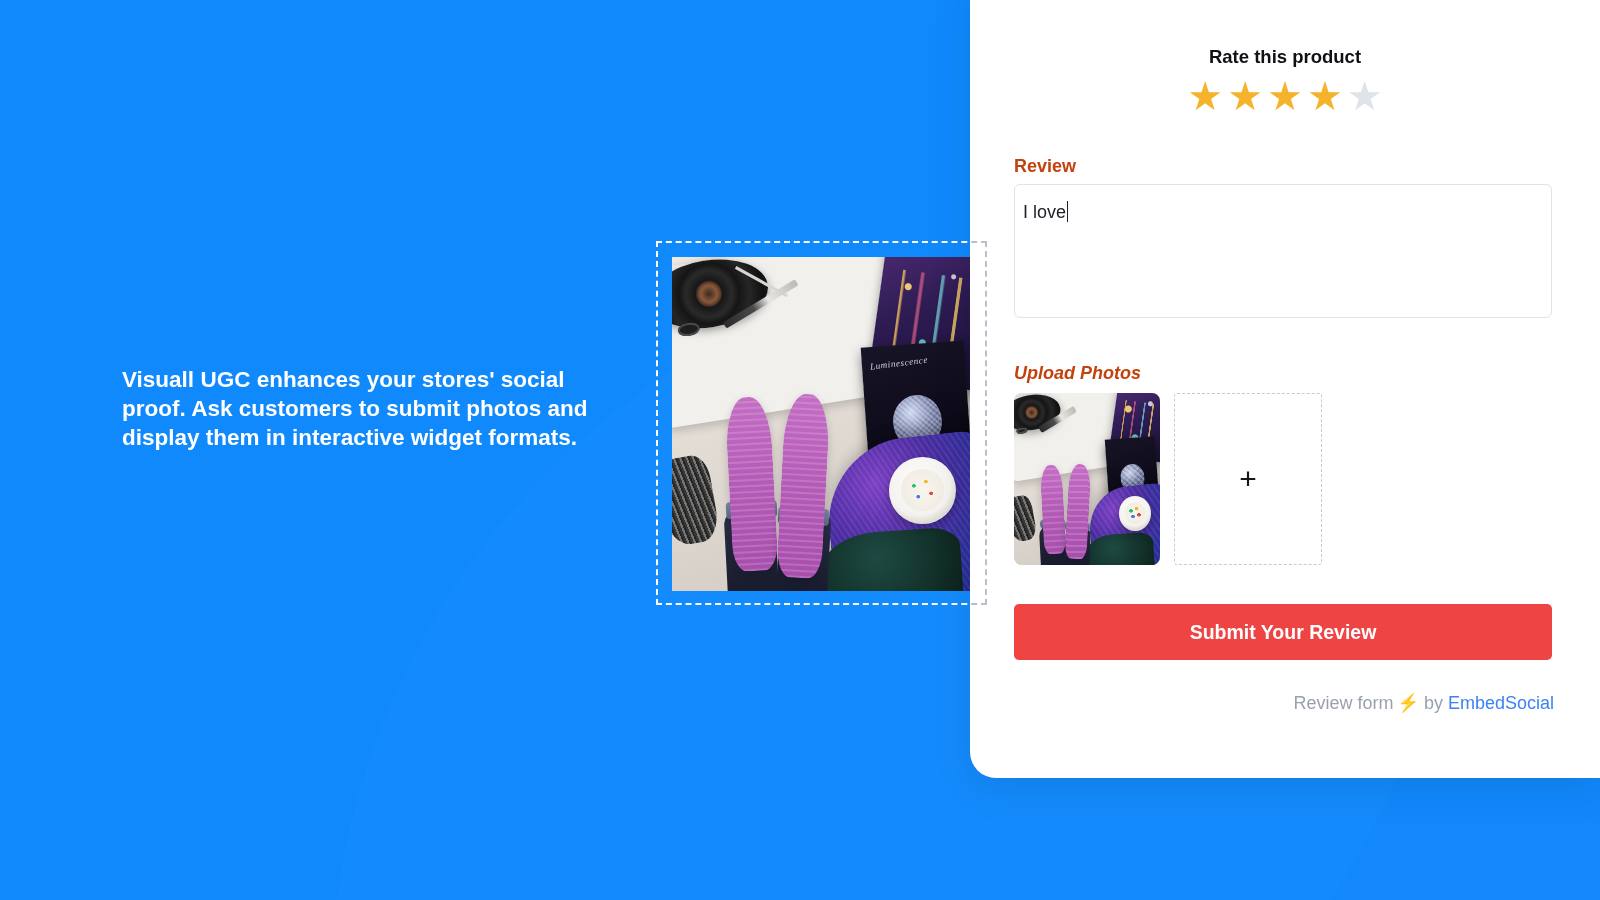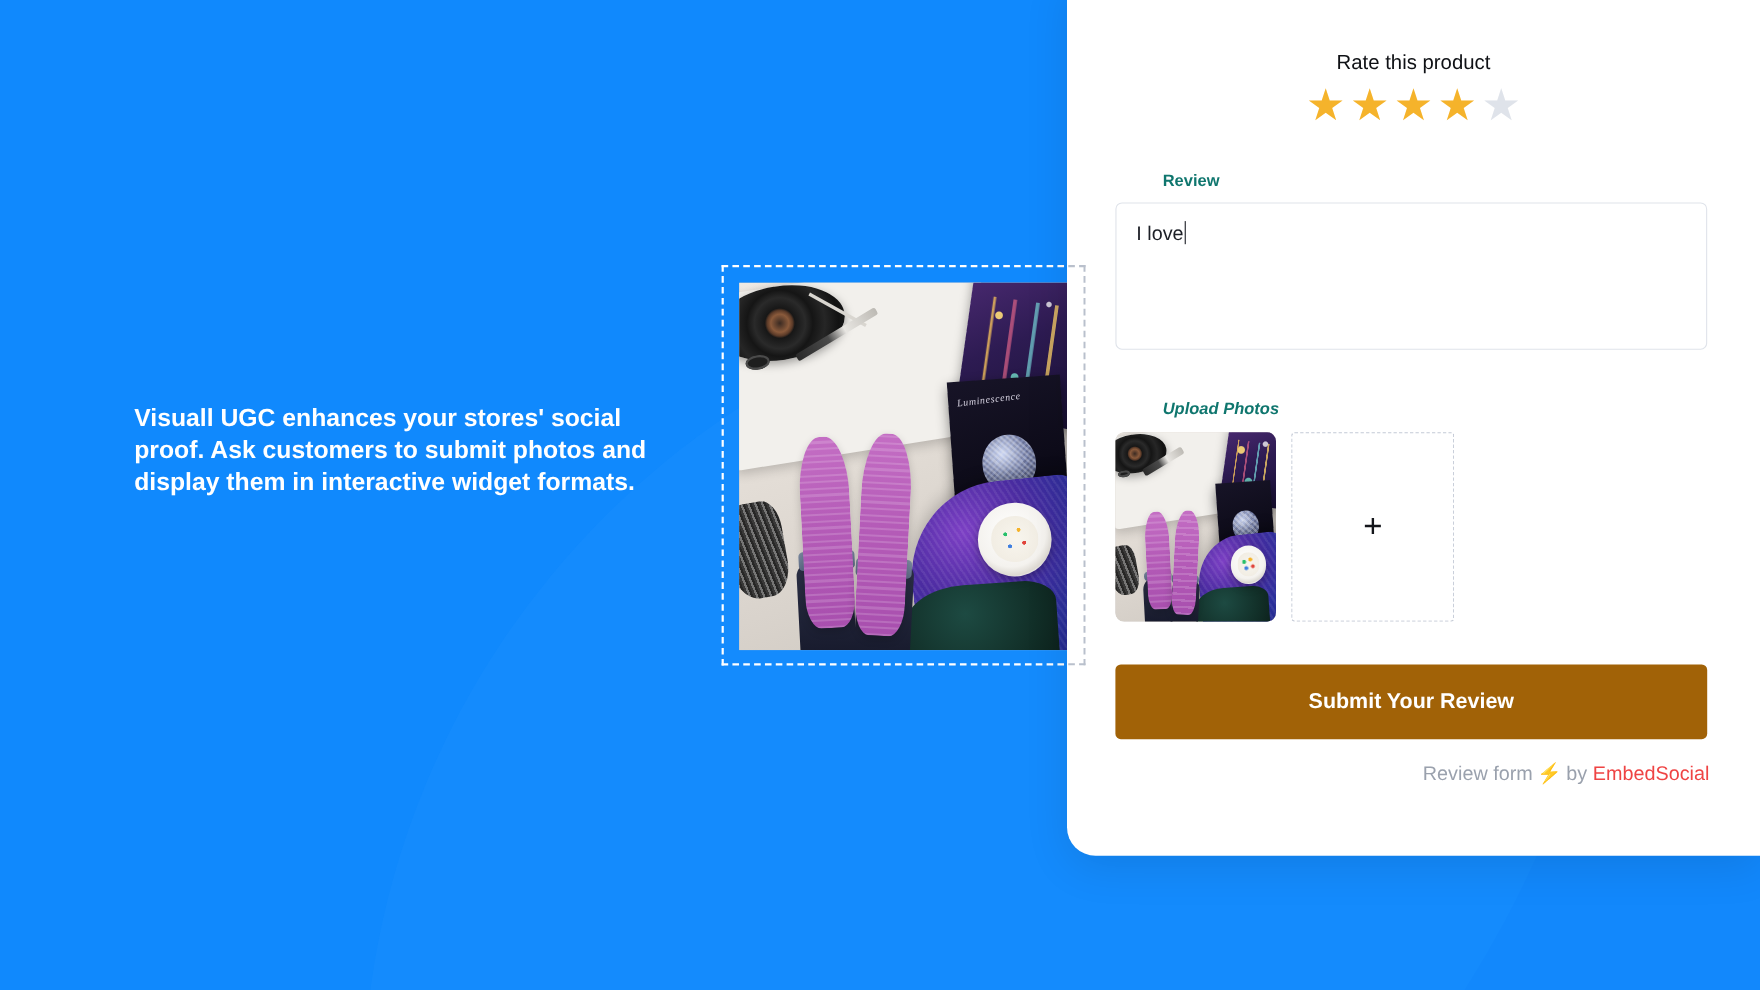--- a/index.html
+++ b/index.html
@@ -231,52 +231,52 @@
     left: 970px; top: -20px;
     width: 630px; height: 798px;
     background: #ffffff;
     border-bottom-left-radius: 26px;
     box-shadow: 0 10px 40px rgba(0,0,0,.10);
   }
 
   .rate-label {
     position: absolute; left: 0; right: 0; top: 66px;
     text-align: center;
-    font-size: 18.5px; font-weight: 400; color: #0f1115;
+    font-size: 18.5px; font-weight: 700; color: #0f1115;
   }
 
   .stars {
     position: absolute; left: 0; right: 0; top: 96px;
     text-align: center;
     font-size: 0;
   }
   .stars .star {
     display: inline-block;
     font-size: 40px;
     line-height: 40px;
     margin: 0 2px;
     color: #f5b32b;
   }
   .stars .star.off { color: #dfe3ea; }
 
   .field-label {
     position: absolute;
-    font-size: 15px; font-weight: 700; color: #0f766e; margin-left: 43px;
+    font-size: 18px; font-weight: 700; color: #c2410c;
   }
   .lbl-review  { left: 44px; top: 176px; }
   .lbl-upload  { left: 44px; top: 383px; font-style: italic; }
 
   .review-box {
     position: absolute;
     left: 44px; top: 204px;
     width: 538px; height: 134px;
     border: 1px solid #dfe3ea;
     border-radius: 6px;
     background: #ffffff;
-    padding: 16px 18px;
+    padding: 16px 8px;
     font-size: 18px;
     color: #1c1f26;
   }
   .caret {
     display: inline-block;
     width: 1px; height: 21px;
     background: #1c1f26;
     vertical-align: -4px;
     margin-left: 1px;
   }
@@ -303,40 +303,40 @@
   }
   .add-box .plus {
     position: absolute; left: 50%; top: 50%;
     transform: translate(-50%,-50%);
     font-size: 30px; line-height: 1; color: #14161b; font-weight: 300;
   }
 
   .submit-btn {
     position: absolute;
     left: 44px; top: 624px;
-    width: 538px; height: 68px;
-    background: #a16207;
+    width: 538px; height: 56px;
+    background: #ef4444;
     border: none;
     border-radius: 5px;
     color: #ffffff;
     font-family: "Liberation Sans", sans-serif;
     font-size: 19.5px;
     font-weight: 700;
     cursor: pointer;
   }
 
   .footer {
     position: absolute;
     left: 0; right: 46px; top: 712px;
     text-align: right;
     font-size: 18px;
     color: #9aa1ad;
   }
   .footer .bolt { color: #f5b32b; font-size: 18px; margin: 0 4px; }
-  .footer .brand { color: #ef4444; margin-top: 16px; }
+  .footer .brand { color: #3b82f6; margin-top: 16px; }
 </style>
 </head>
 <body>
 
 <div id="stage">
 
   <div class="bg-arc"></div>
   <div class="bg-arc2"></div>
 
   <div class="hero-copy">

